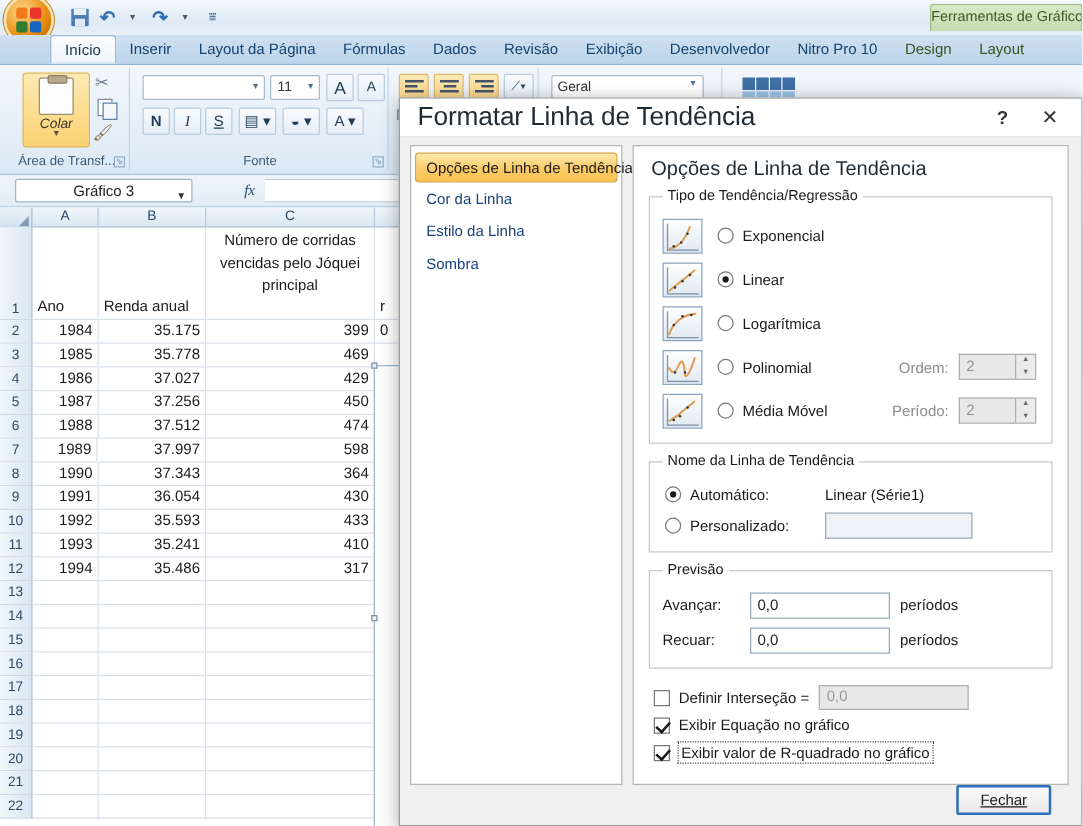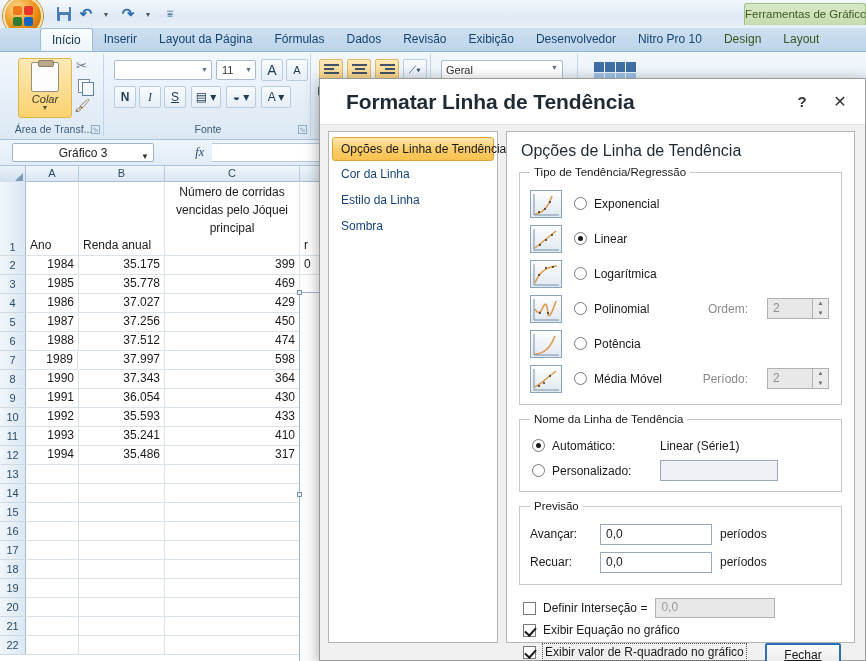--- a/index.html
+++ b/index.html
@@ -273,21 +273,21 @@
     border:1px solid #9a9a9a;
     box-shadow: 0 3px 14px rgba(0,0,0,.35);
     display:flex; flex-direction:column;
   }
   .dlg-title {
     height:46px; background:#ffffff;
     display:flex; align-items:center; padding:0 4px 0 14px;
     border-bottom:1px solid #e3e3e3;
   }
   .dlg-title h1 {
-    margin:12px; font-size:21px; font-weight:bold; color:#1f2a33;
+    margin:0; font-size:21px; font-weight:normal; color:#1f2a33;
     letter-spacing:-0.1px; flex:1;
   }
   .dlg-btn {
     width:42px; height:30px; display:flex; align-items:center; justify-content:center;
     font-size:16px; color:#333; cursor:default;
   }
   .dlg-btn.q { font-size:15px; font-weight:bold; width:34px; }
 
   .dlg-body { flex:1; display:flex; padding:6px 10px 0 8px; gap:8px; background:#f0f0f0; }
 
@@ -327,21 +327,21 @@
   .radio {
     width:13px; height:13px; border-radius:50%;
     border:1px solid #7a7a7a; background:#fff; flex:none; margin-right:7px;
     position:relative;
   }
   .radio.on::after {
     content:''; position:absolute; left:3px; top:3px; width:5px; height:5px;
     border-radius:50%; background:#1a1a1a;
   }
   .rlabel { font-size:12px; color:#1a1a1a; white-space:nowrap; }
-  .spin-lbl { font-size:12px; color:#8b8b8b; margin-left:auto; padding-right:19px; white-space:nowrap; }
+  .spin-lbl { font-size:12px; color:#8b8b8b; margin-left:auto; padding-right:8px; white-space:nowrap; }
   .spin-wrap { display:flex; width:62px; height:21px; flex:none; margin-right:2px; }
   .spin-box {
     flex:1; background:#e8e8e8; border:1px solid #b0b0b0; border-right:none;
     font-size:12px; color:#8d8d8d; padding:2px 0 0 5px;
   }
   .spin-btns {
     width:17px; border:1px solid #b0b0b0; background:#ebebeb;
     display:flex; flex-direction:column;
   }
   .spin-btns span { flex:1; font-size:6px; text-align:center; color:#6a6a6a; line-height:9px; }
@@ -743,30 +743,20 @@
           <span class="spin-lbl">Ordem:</span>
           <div class="spin-wrap">
             <div class="spin-box">2</div>
             <div class="spin-btns">
                 <span>▲</span>
                 <span>▼</span>
               </div>
           </div>
         </div>
 
-        <div class="trow">
-          <div class="tico">
-            <svg width="29" height="25">
-                <path d="M3 22 Q16 22 23 4" stroke="#e09a4e" fill="none" stroke-width="1.6"></path>
-                <path d="M2 2 L2 23 L27 23" stroke="#7b8fa5" fill="none" stroke-width="1"></path>
-              </svg>
-          </div>
-          <div class="radio"></div>
-          <span class="rlabel">Potência</span>
-        </div>
 
         <div class="trow">
           <div class="tico">
             <svg width="29" height="25">
                 <path d="M3 20 Q10 16 14 12 Q19 8 24 4" stroke="#e09a4e" fill="none" stroke-width="1.6"></path>
                 <circle cx="7" cy="19" r="1" fill="#333"></circle>
                 <circle cx="12" cy="16" r="1" fill="#333"></circle>
                 <circle cx="18" cy="9" r="1" fill="#333"></circle>
                 <path d="M2 2 L2 23 L27 23" stroke="#7b8fa5" fill="none" stroke-width="1"></path>
               </svg>

